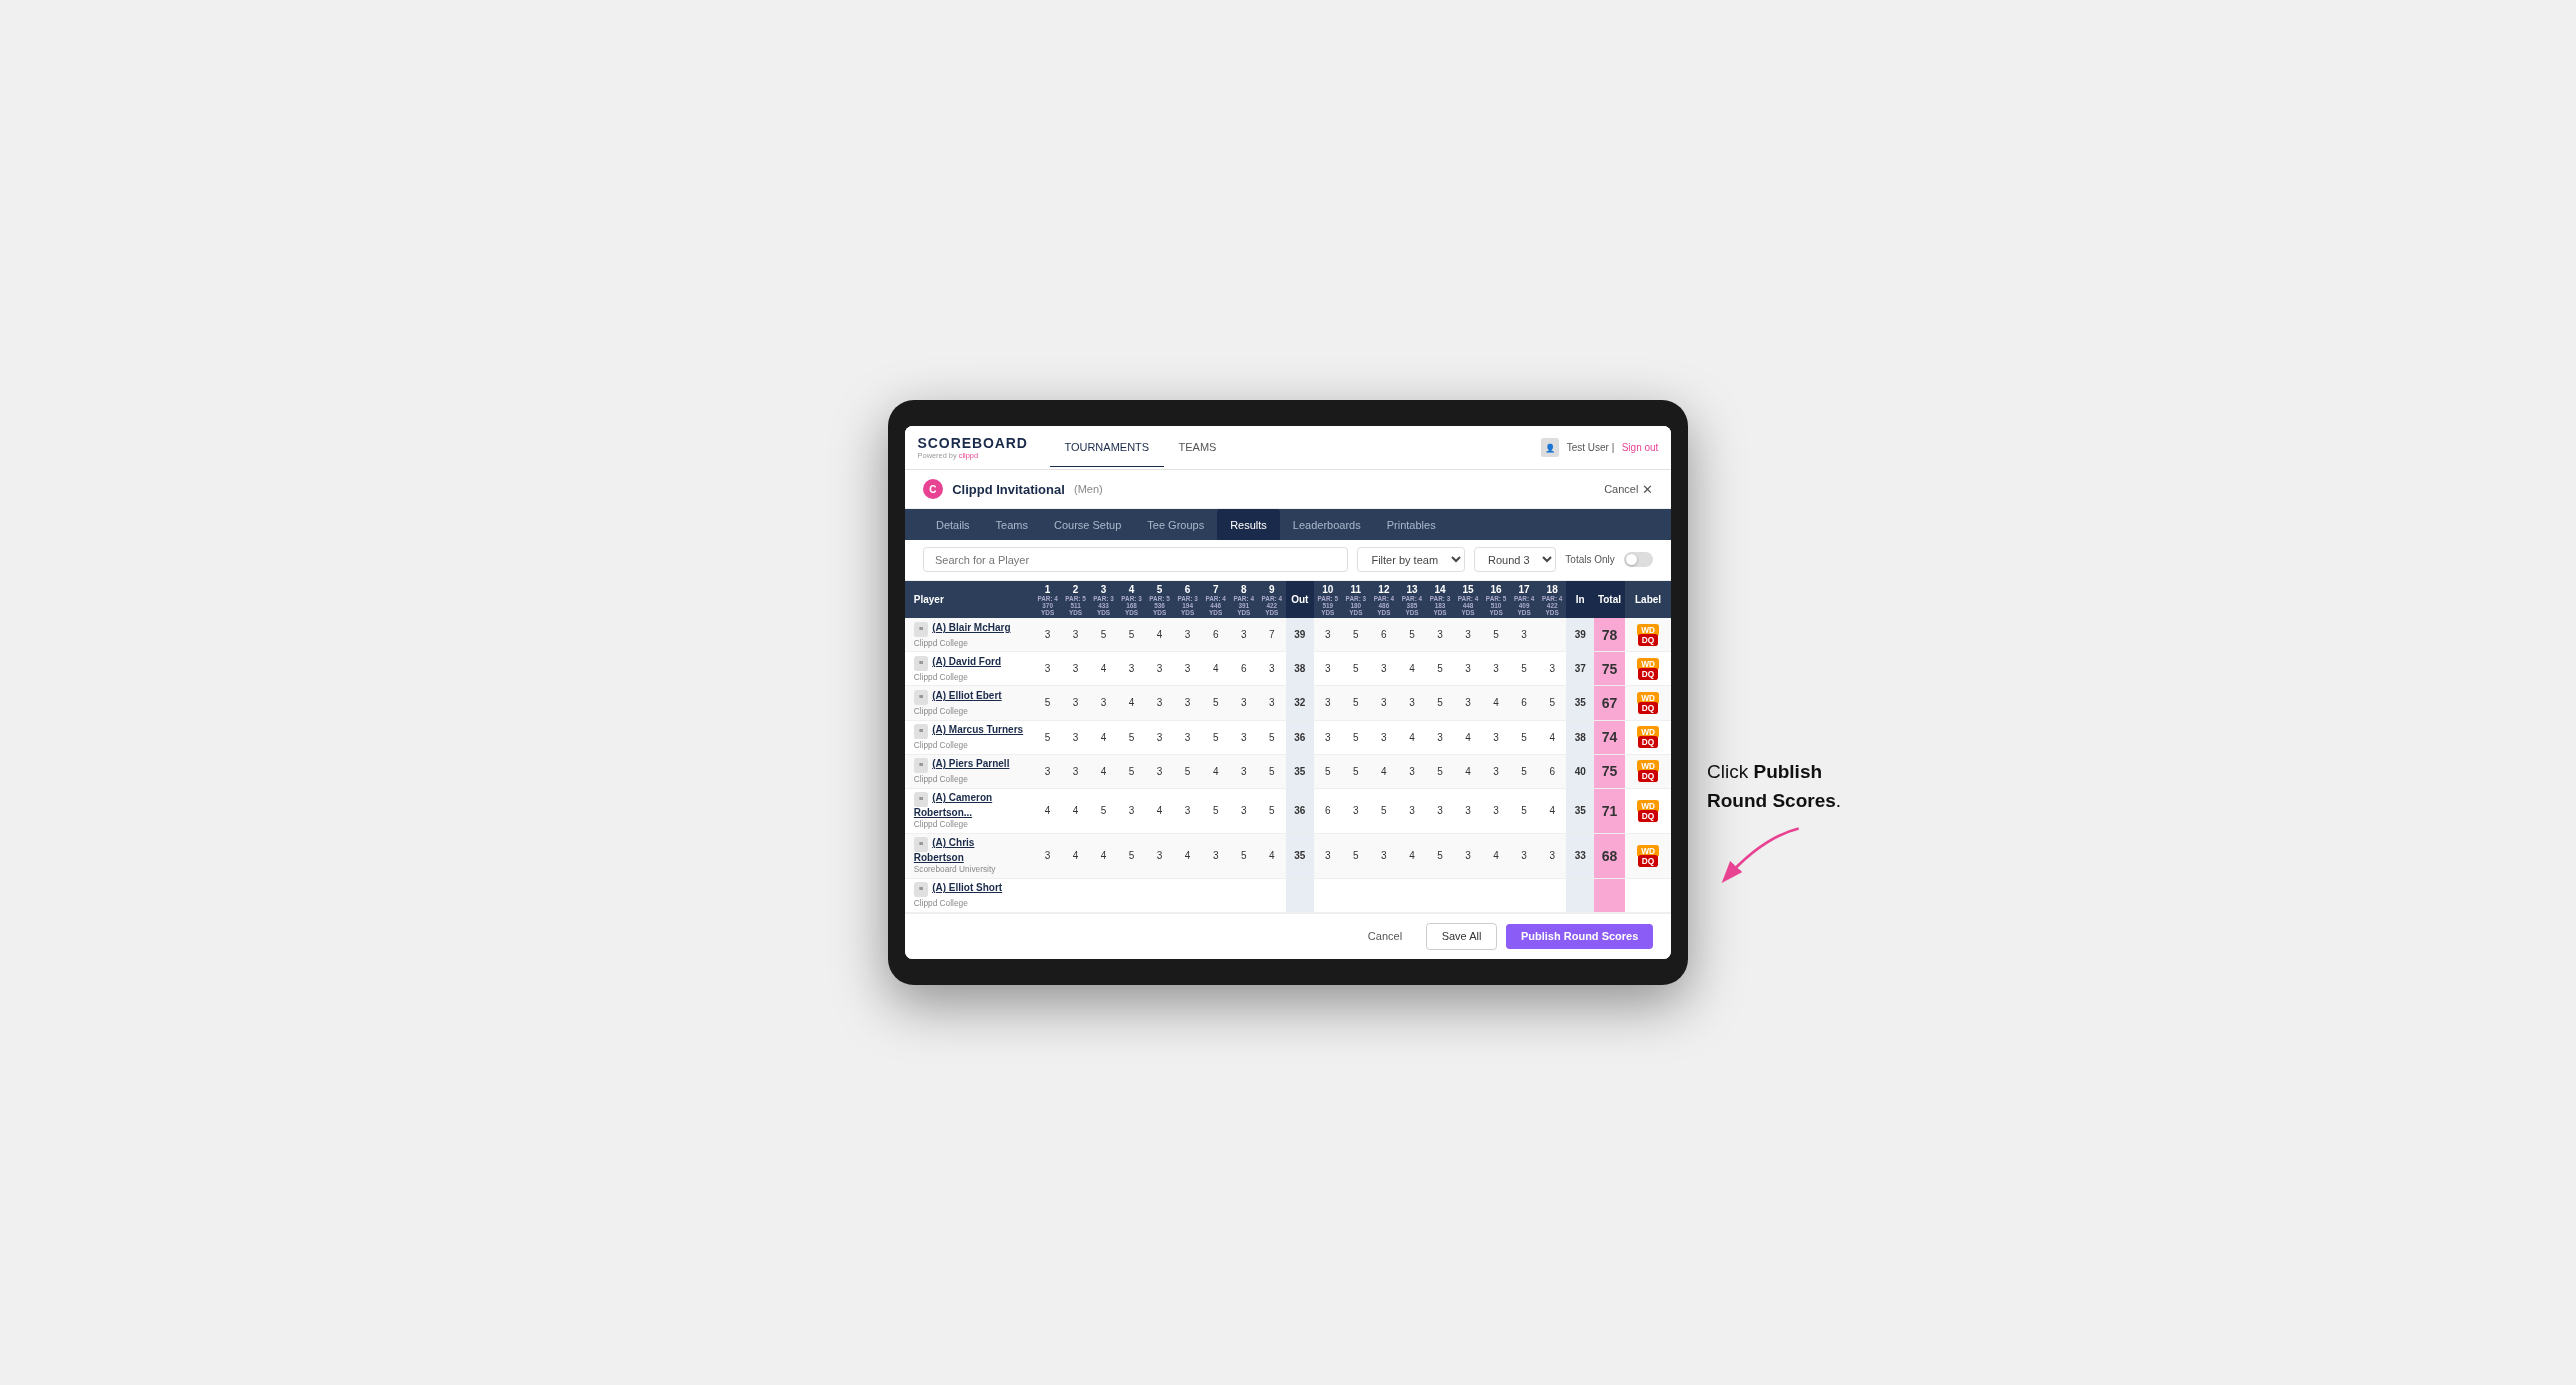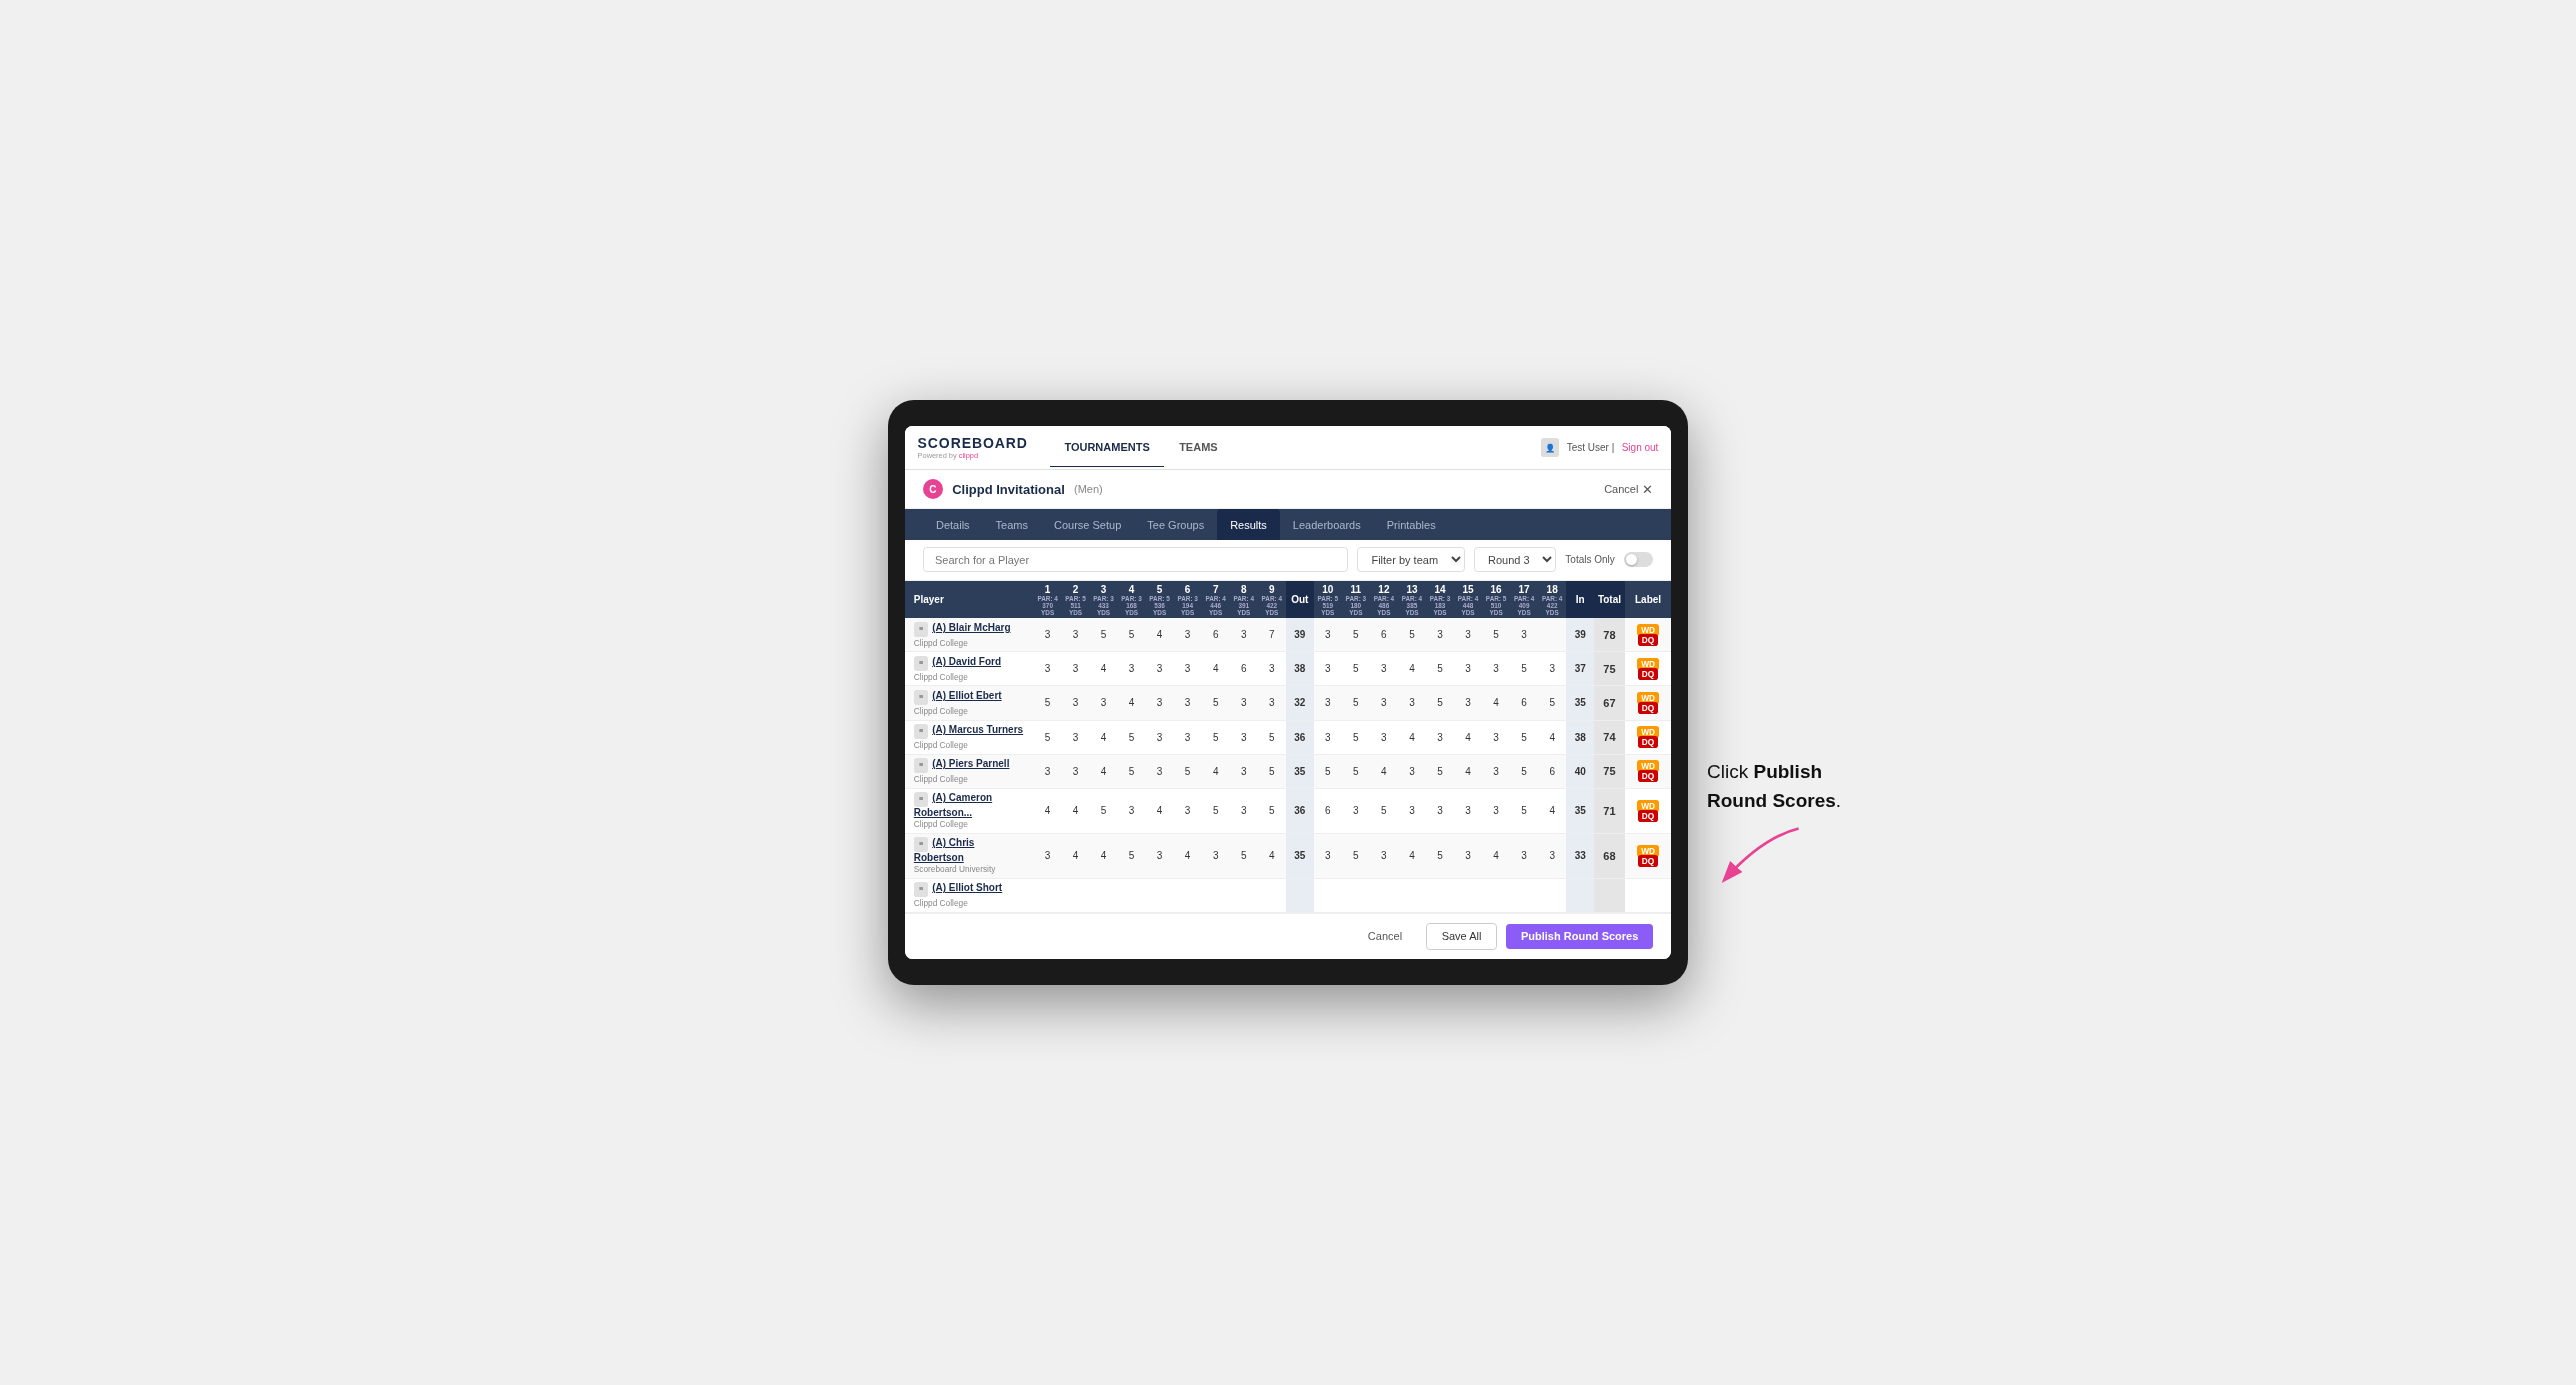--- a/index.html
+++ b/index.html
@@ -54,21 +54,21 @@
       display: flex;
       gap: 0;
       flex: 1;
     }
     .nav-link {
       padding: 13px 14.7px;
       font-size: 11px;
       color: #555;
       cursor: pointer;
       border-bottom: 1.8px solid transparent;
-      font-weight: 700;
+      font-weight: 400;
     }
     .nav-link.active {
       border-bottom: 1.8px solid #1a2a4a;
       color: #1a2a4a;
     }
     .nav-right {
       display: flex;
       align-items: center;
       gap: 7.4px;
       font-size: 10px;
@@ -261,23 +261,23 @@
       line-height: 14.7px;
       margin-right: 3.7px;
       color: #555;
     }
     .td-out, .td-in {
       background: #e8edf3;
       font-weight: 700;
       font-size: 10px;
     }
     .td-total {
-      background: #e5e5e5;
+      background: #f9a8d4;
       font-weight: 700;
-      font-size: 11px;
+      font-size: 14px;
     }
     .td-label {
       font-size: 8.3px;
     }
     .wd-badge {
       background: #ff9900;
       color: #fff;
       border-radius: 2.8px;
       padding: 0.9px 3.7px;
       font-size: 8.3px;

